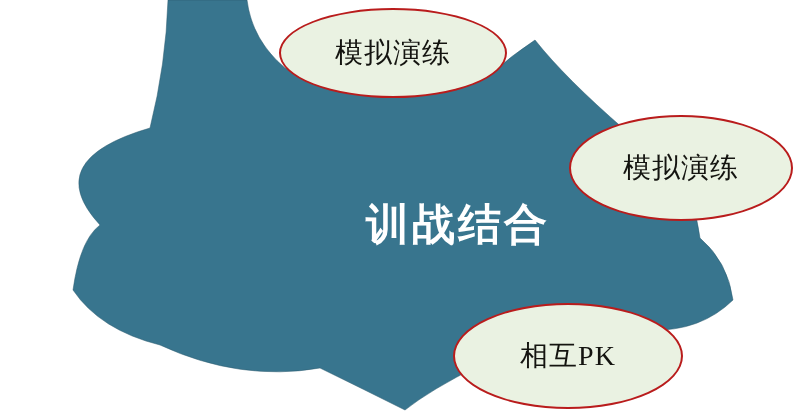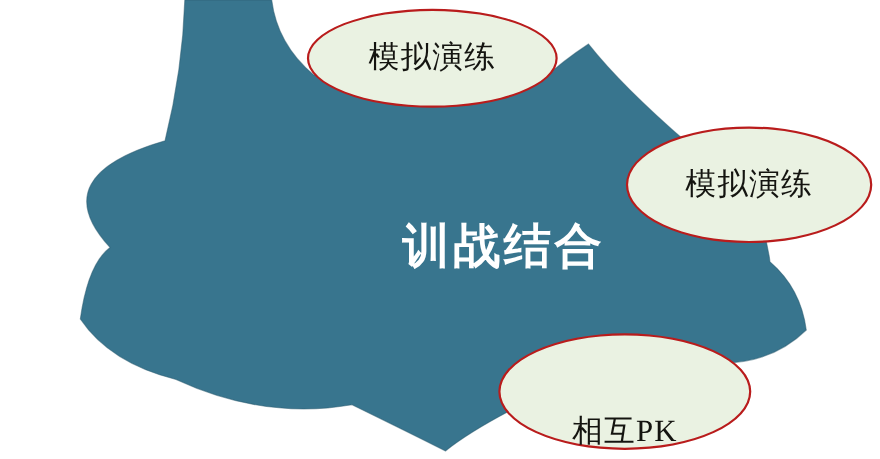--- a/index.html
+++ b/index.html
@@ -36,21 +36,21 @@
     color:#141410;
     font-size:28px;
     letter-spacing:1px;
     white-space:nowrap;
     line-height:1;
   }
   .node-top{left:279px;top:8px;width:228px;height:90px;}
   .node-left{left:9px;top:118px;width:218px;height:102px;}
   .node-right{left:569px;top:115px;width:224px;height:106px;}
   .node-bottom-left{left:103px;top:304px;width:234px;height:102px;}
-  .node-bottom-right{left:453px;top:303px;width:230px;height:106px;align-items:flex-end;}
+  .node-bottom-right{left:453px;top:303px;width:230px;height:106px;}
 </style>
 </head>
 <body>
 
 <div class="canvas">
 
   <svg class="cloud-svg" viewBox="0 0 800 417" aria-hidden="true">
     <path stroke="#2A5A6E" stroke-width="1" stroke-opacity="0.5" d="M168,0 L247,0
          Q252,40 285,68
          Q395,100 490,75

